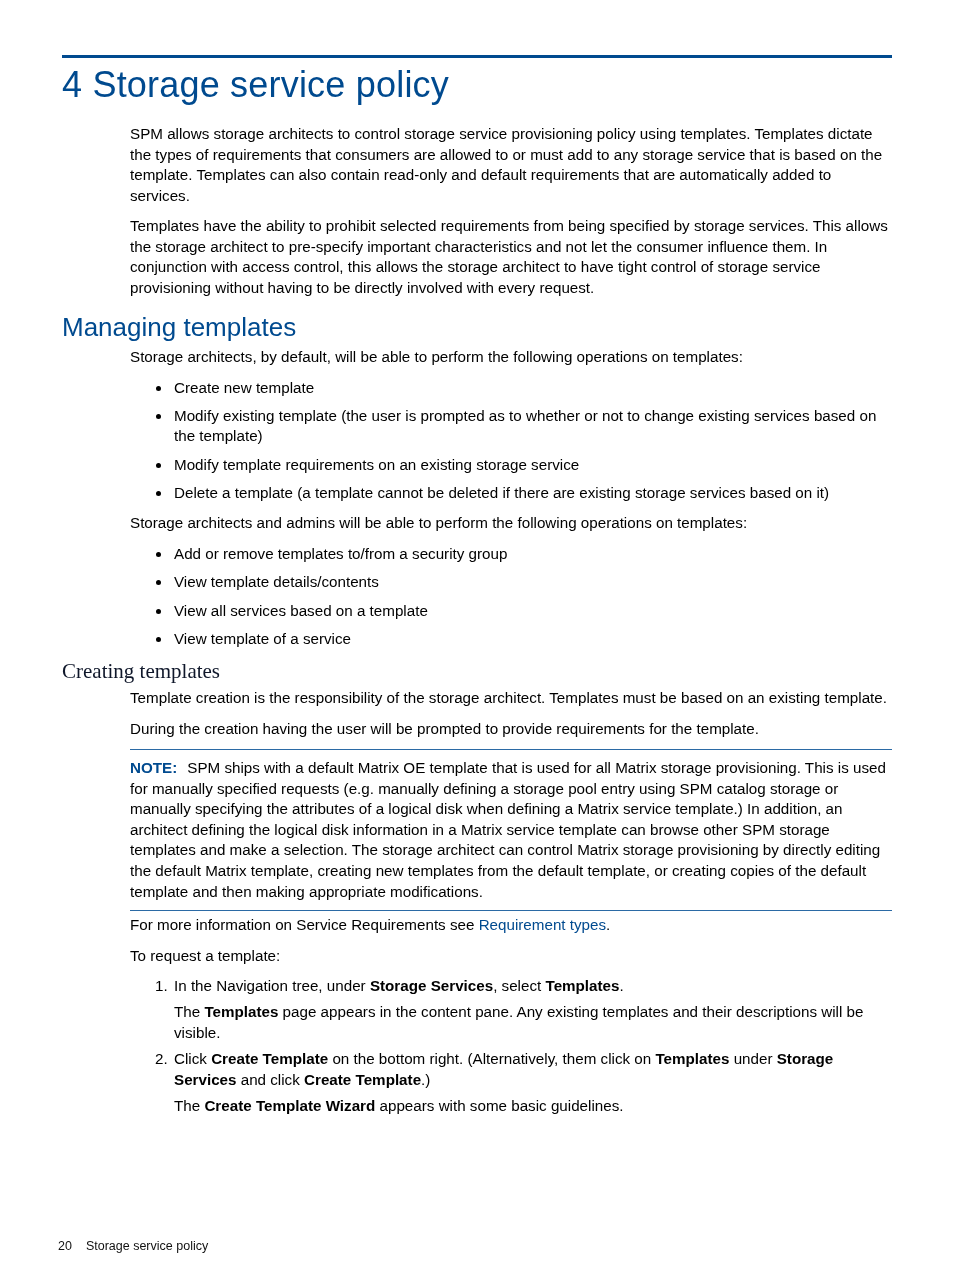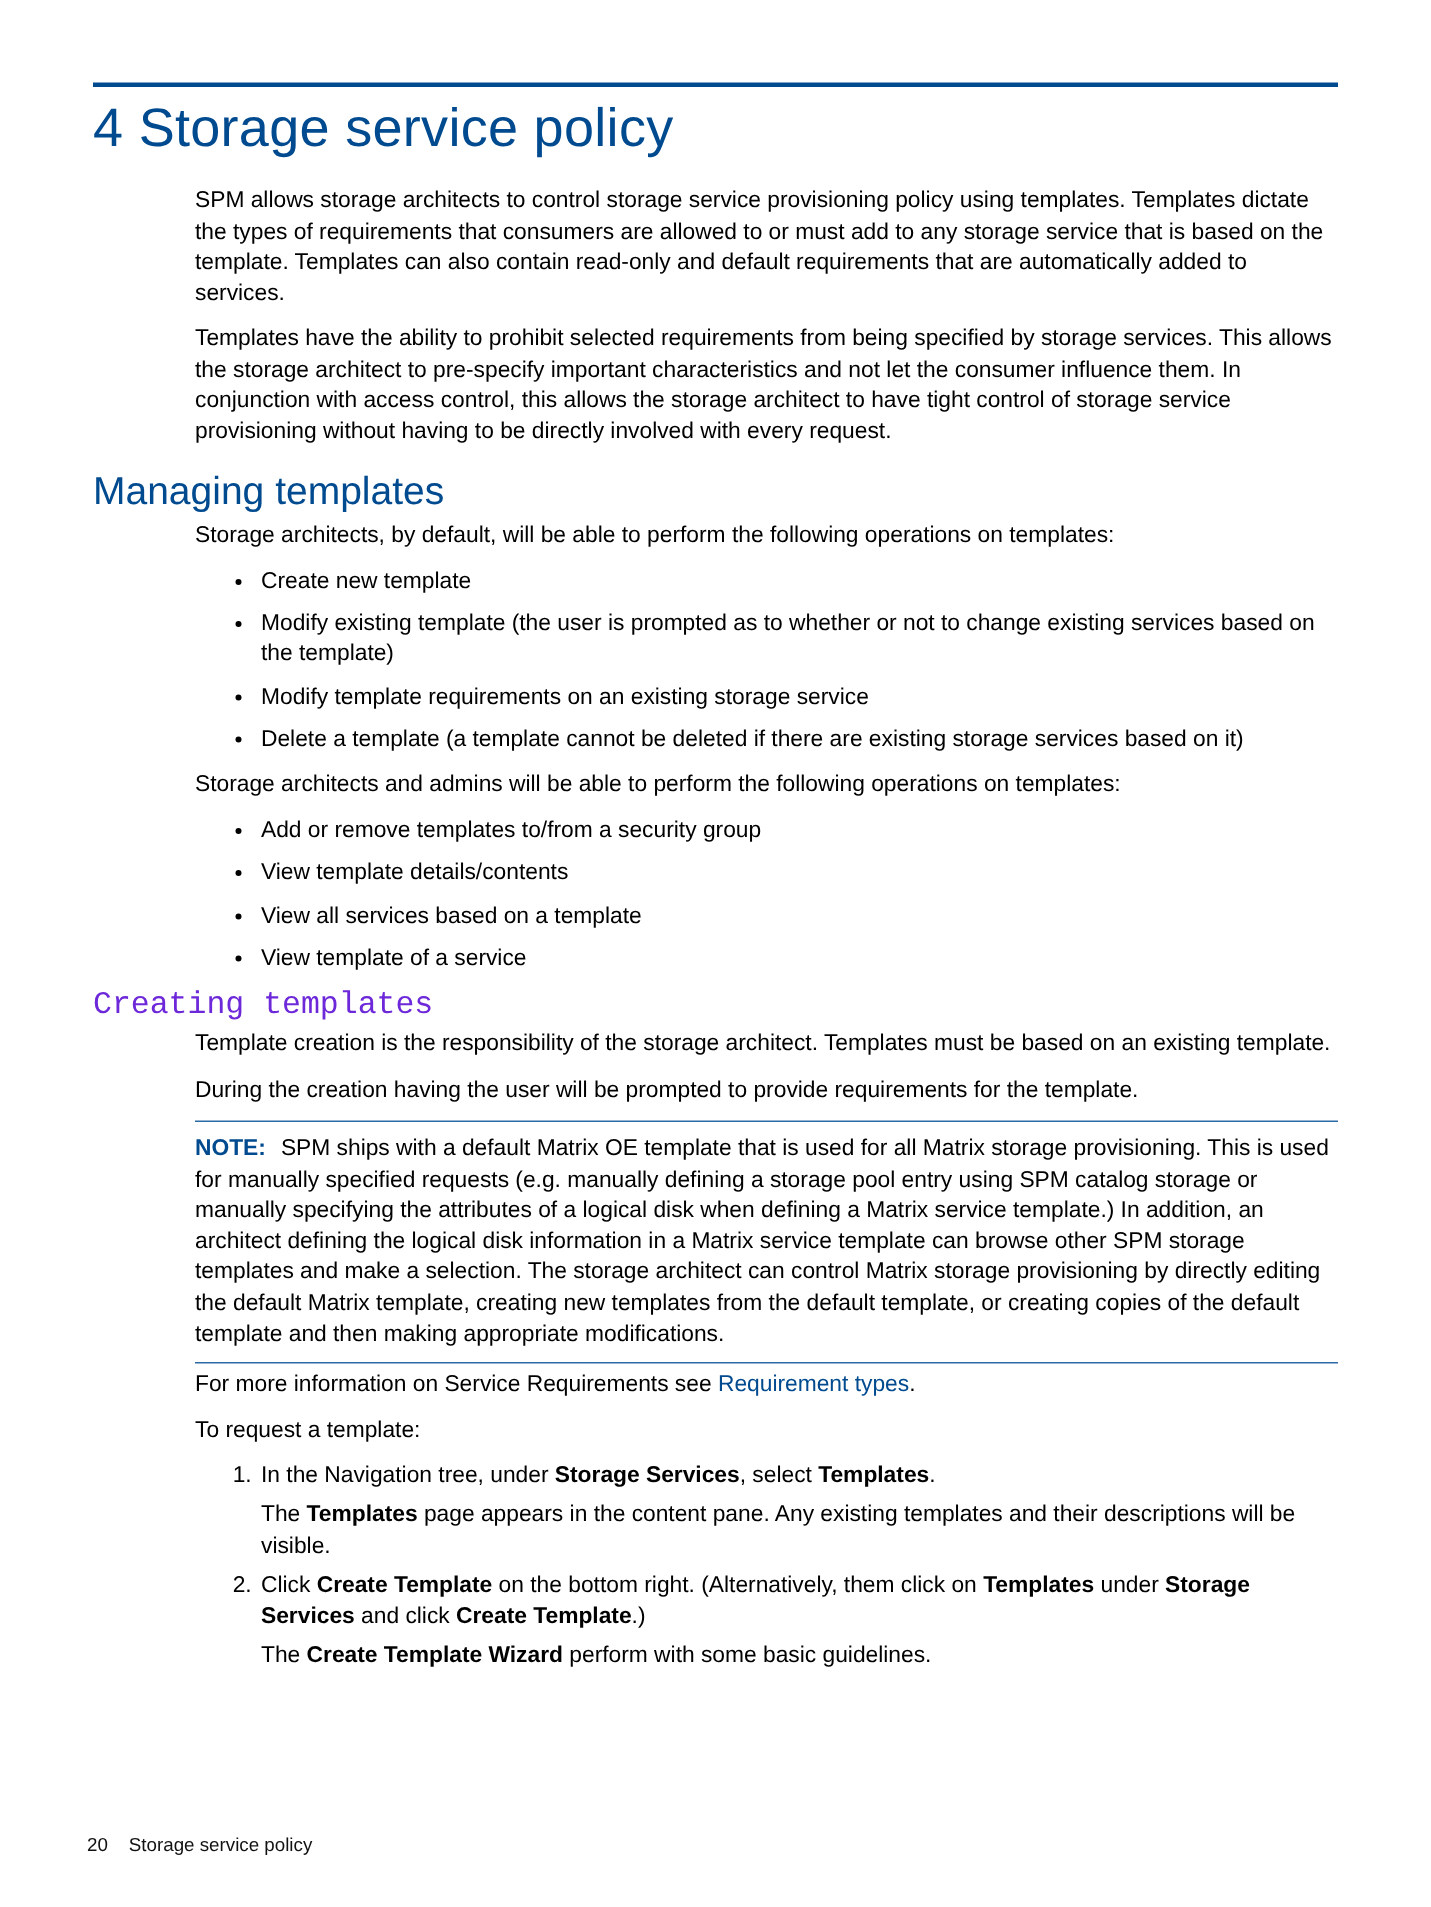--- a/index.html
+++ b/index.html
@@ -37,24 +37,24 @@
   }
   .body-indent p { margin: 0 0 10px 0; }
   h2.section {
     font-family: Arial, Helvetica, sans-serif;
     font-weight: 300;
     font-size: 26px;
     color: #004a8f;
     margin: 14px 0 4px 0;
   }
   h3.subsection {
-    font-family: Liberation Mono, monospace;
+    font-family: Liberation Serif, serif;
     font-weight: 300;
     font-size: 21px;
-    color: #6d28d9;
+    color: #0f172a;
     margin: 10px 0 4px 0;
   }
   ul.bullets {
     list-style: disc;
     margin: 4px 0 10px 0;
     padding-left: 42px;
   }
   ul.bullets li {
     margin: 0 0 8px 0;
     padding-left: 2px;
@@ -83,21 +83,21 @@
     color: #004a8f;
     margin-right: 10px;
   }
   a.xref {
     color: #004a8f;
     text-decoration: none;
   }
   .bold { font-weight: bold; }
   .footer {
     position: absolute;
-    bottom: 34px;
+    bottom: 18px;
     left: 58px;
     font-size: 12.5px;
     color: #111;
   }
   .footer .pn { margin-right: 14px; }
 </style>
 </head>
 <body>
 
 <div class="page">
@@ -146,21 +146,21 @@
     <ol class="steps">
       <li>
         <span>In the Navigation tree, under </span><span class="bold">Storage Services</span><span>, select </span><span class="bold">Templates</span><span>.</span>
         <p>
           <span>The </span><span class="bold">Templates</span><span> page appears in the content pane. Any existing templates and their descriptions will be visible.</span>
         </p>
       </li>
       <li>
         <span>Click </span><span class="bold">Create Template</span><span> on the bottom right. (Alternatively, them click on </span><span class="bold">Templates</span><span> under </span><span class="bold">Storage Services</span><span> and click </span><span class="bold">Create Template</span><span>.)</span>
         <p>
-          <span>The </span><span class="bold">Create Template Wizard</span><span> perform with some basic guidelines.</span>
+          <span>The </span><span class="bold">Create Template Wizard</span><span> appears with some basic guidelines.</span>
         </p>
       </li>
     </ol>
   </div>
 
   <div class="footer">
     <span class="pn">20</span><span>Storage service policy</span>
   </div>
 </div>
 

